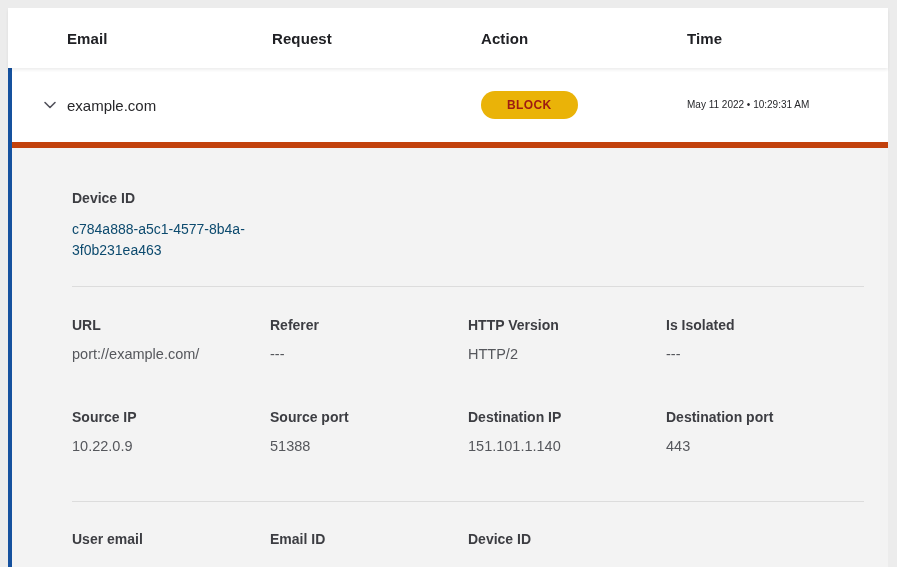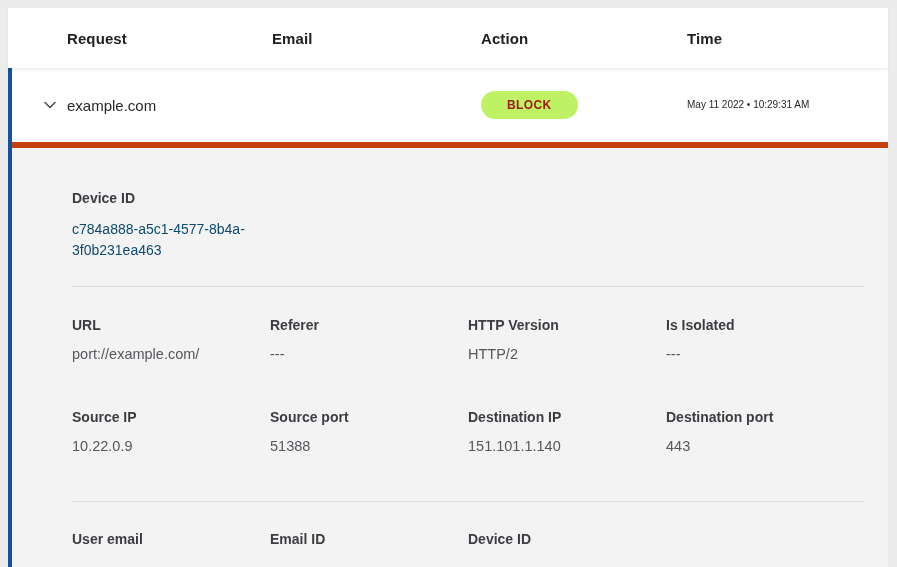--- a/index.html
+++ b/index.html
@@ -49,21 +49,21 @@
   .chevron {
     width: 16px; height: 16px;
     display: flex; align-items: center; justify-content: center;
   }
   .cell-request {
     font-size: 15px;
     color: #27272a;
   }
   .badge {
     display: inline-block;
-    background: #bef264;
+    background: #eab308;
     color: #9e1a12;
     font-size: 12px;
     font-weight: 700;
     letter-spacing: 0.4px;
     padding: 7px 26px;
     border-radius: 999px;
   }
   .cell-time {
     font-size: 10px;
     color: #26272b;
@@ -109,22 +109,22 @@
     color: #55575c;
   }
 </style>
 </head>
 <body>
 
 <div class="card">
 
   <div class="thead">
     <div></div>
+    <div class="col">Email</div>
     <div class="col">Request</div>
-    <div class="col">Email</div>
     <div class="col">Action</div>
     <div class="col">Time</div>
   </div>
 
   <div class="expanded-group">
 
     <div class="row">
       <div class="chevron">
         <svg width="16" height="16" viewBox="0 0 16 16" fill="none">
           <polyline points="3,5.5 8,10.5 13,5.5" stroke="#52525b" stroke-width="1.6" stroke-linecap="round" stroke-linejoin="round"></polyline>

